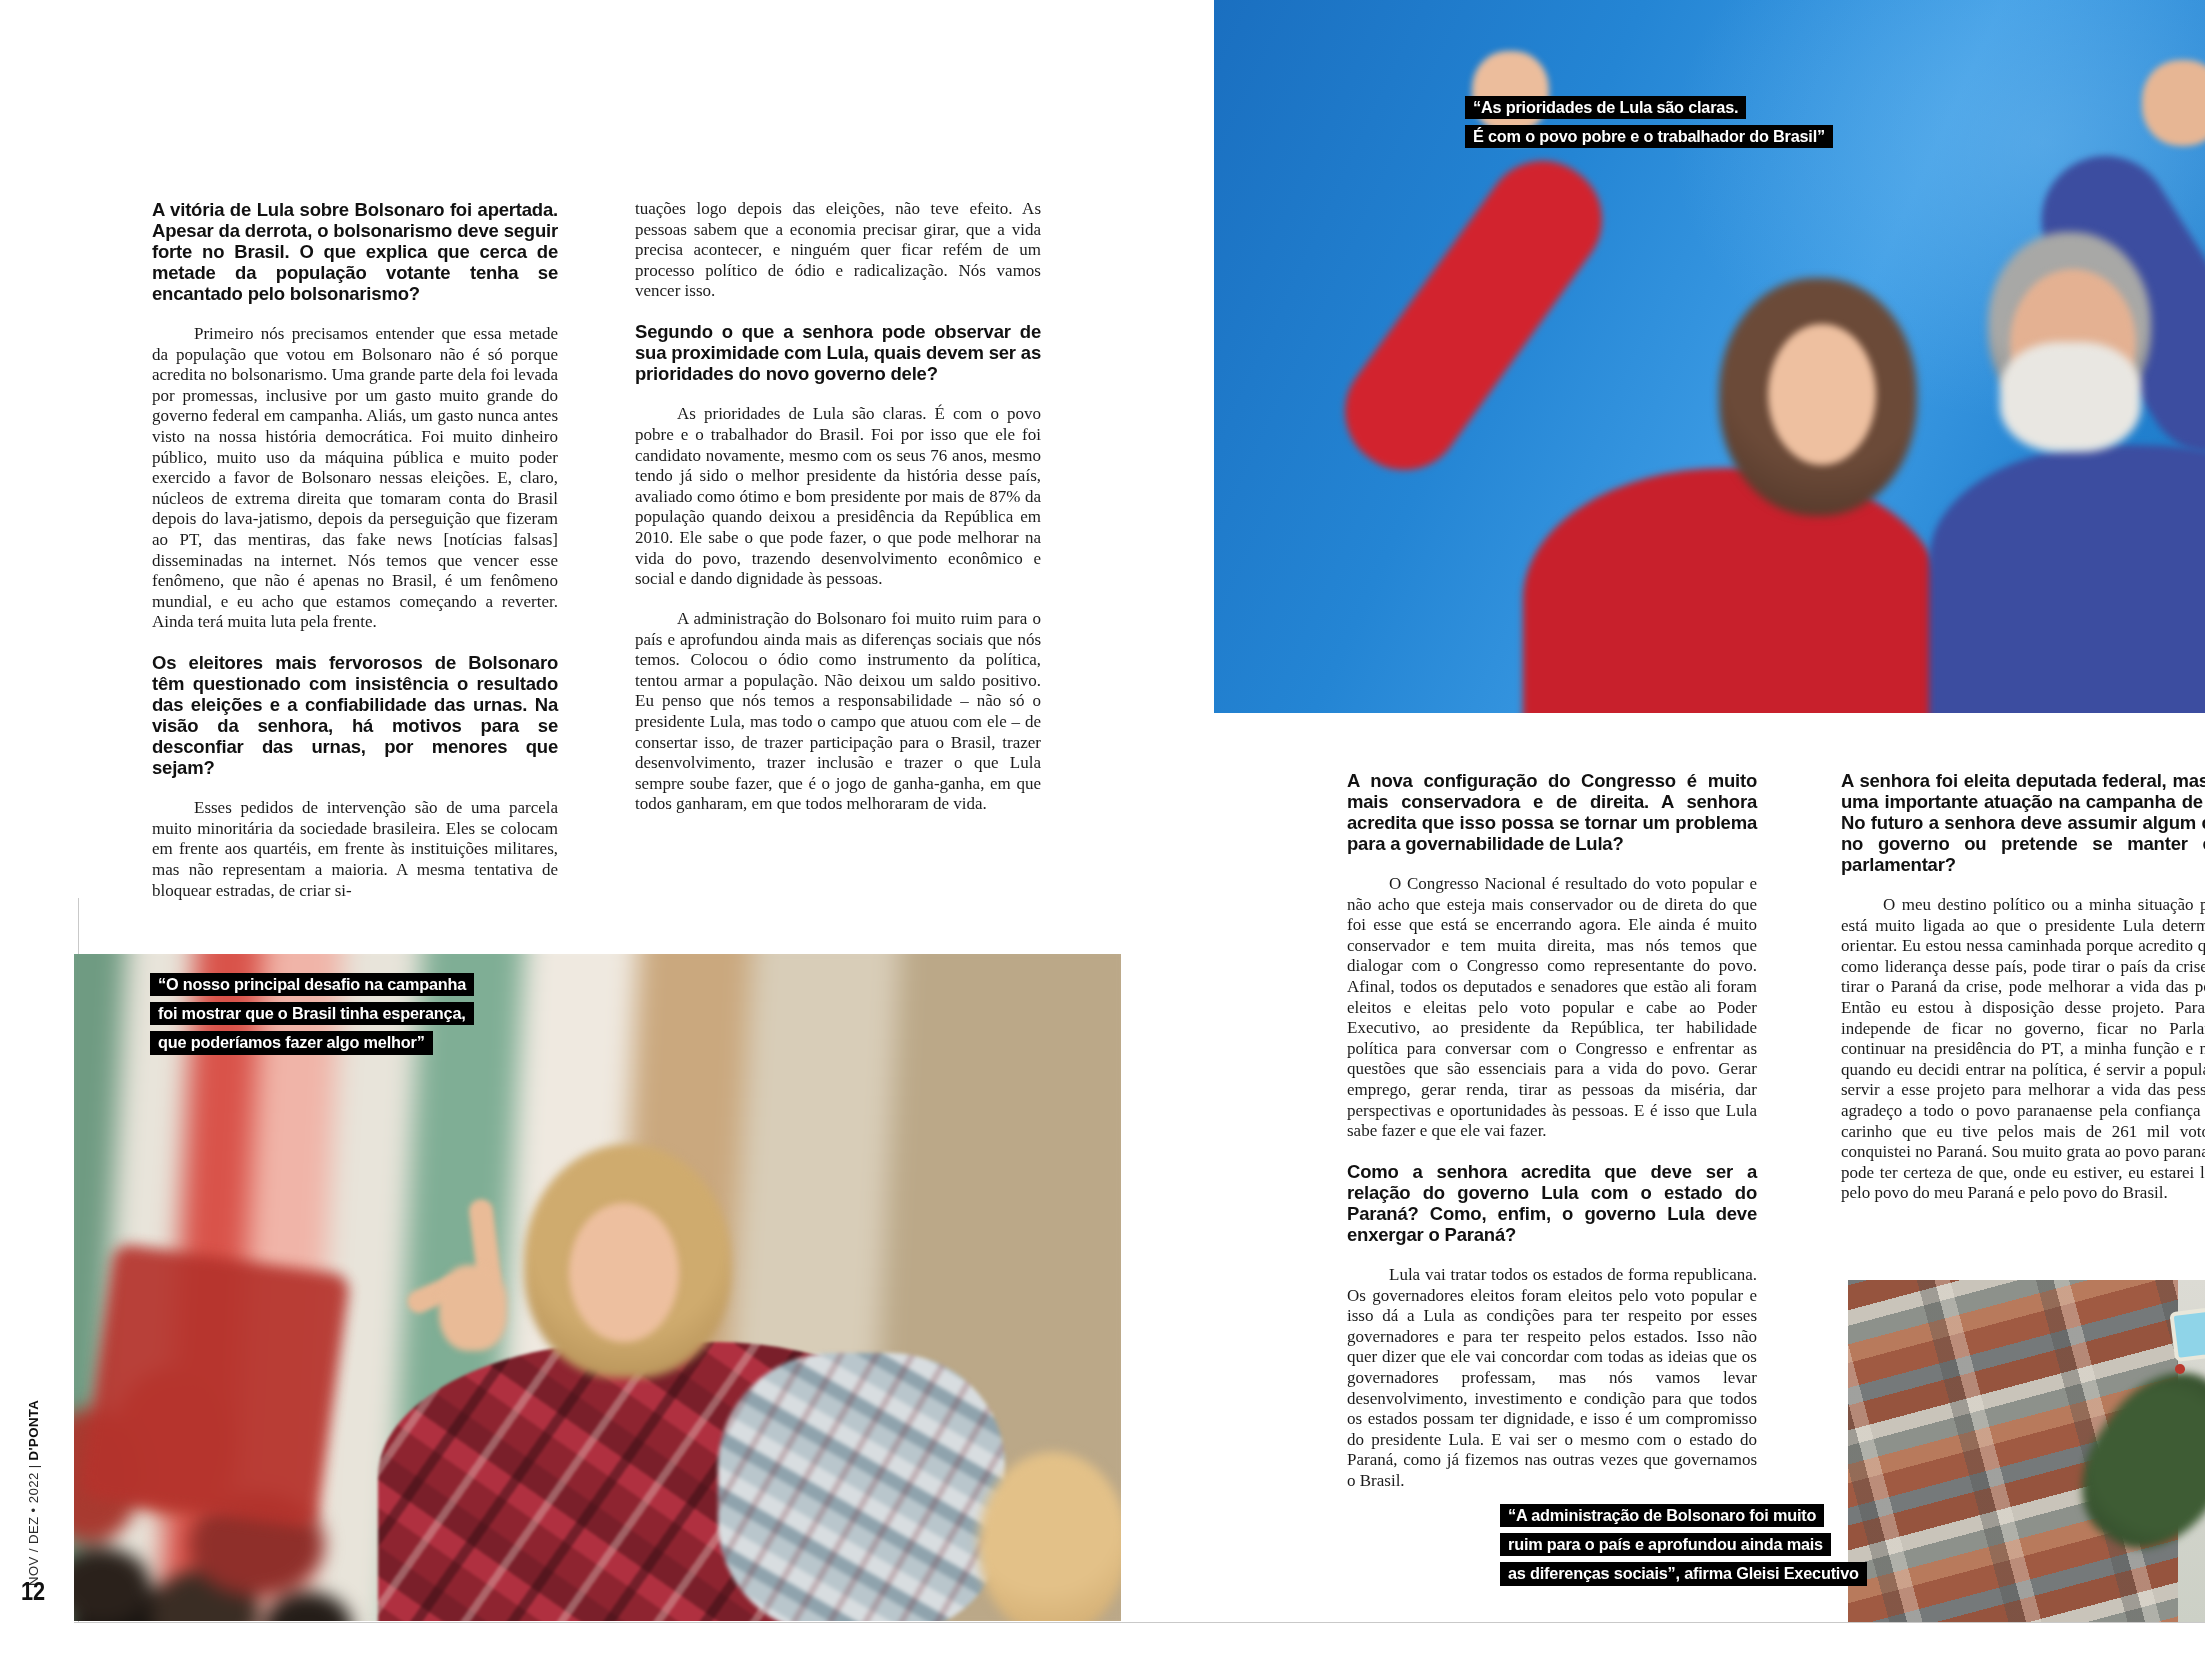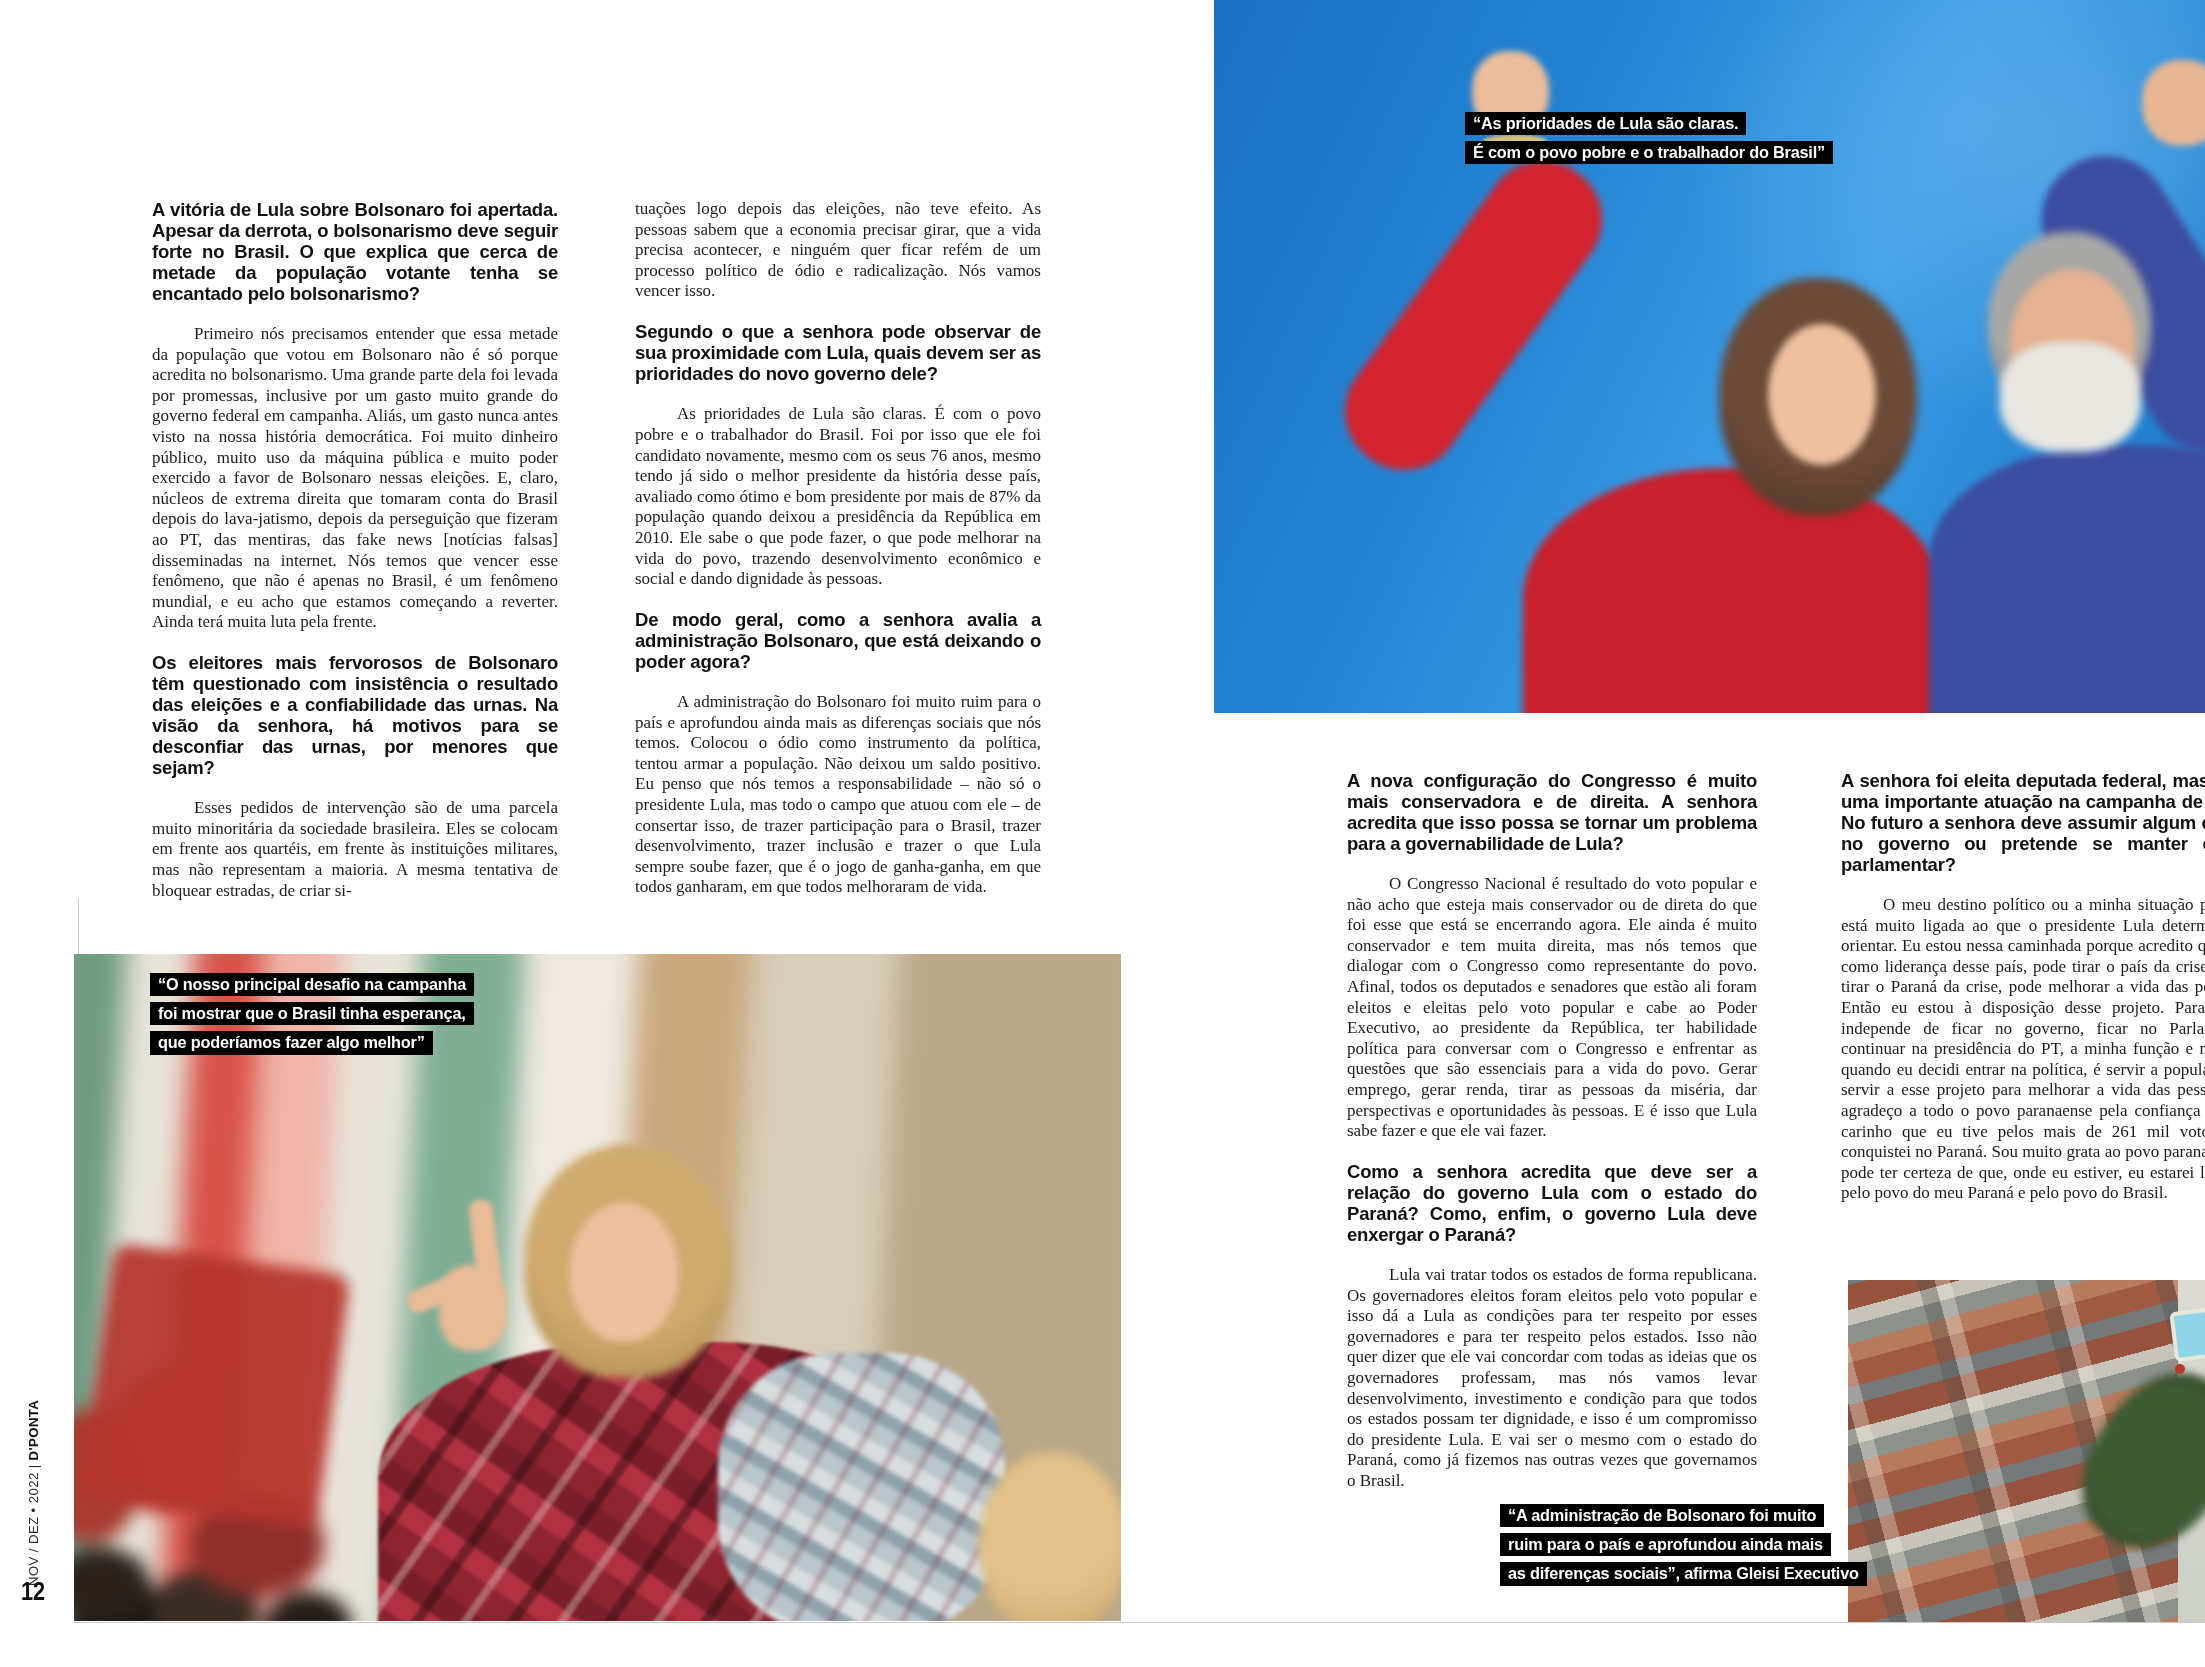--- a/index.html
+++ b/index.html
@@ -105,21 +105,20 @@
     <div class="q">A vitória de Lula sobre Bolsonaro foi apertada. Apesar da derrota, o bolsonarismo deve seguir forte no Brasil. O que explica que cerca de metade da população votante tenha se encantado pelo bolsonarismo?</div>
     <div class="a indent">Primeiro nós precisamos entender que essa metade da população que votou em Bolsonaro não é só porque acredita no bolsonarismo. Uma grande parte dela foi levada por promessas, inclusive por um gasto muito grande do governo federal em campanha. Aliás, um gasto nunca antes visto na nossa história democrática. Foi muito dinheiro público, muito uso da máquina pública e muito poder exercido a favor de Bolsonaro nessas eleições. E, claro, núcleos de extrema direita que tomaram conta do Brasil depois do lava-jatismo, depois da perseguição que fizeram ao PT, das mentiras, das fake news [notícias falsas] disseminadas na internet. Nós temos que vencer esse fenômeno, que não é apenas no Brasil, é um fenômeno mundial, e eu acho que estamos começando a reverter. Ainda terá muita luta pela frente.</div>
     <div class="q">Os eleitores mais fervorosos de Bolsonaro têm questionado com insistência o resultado das eleições e a confiabilidade das urnas. Na visão da senhora, há motivos para se desconfiar das urnas, por menores que sejam?</div>
     <div class="a indent">Esses pedidos de intervenção são de uma parcela muito minoritária da sociedade brasileira. Eles se colocam em frente aos quartéis, em frente às instituições militares, mas não representam a maioria. A mesma tentativa de bloquear estradas, de criar si-</div>
   </div>
 
   <div class="col" style="left:635px;top:199px;width:406px;">
     <div class="a">tuações logo depois das eleições, não teve efeito. As pessoas sabem que a economia precisar girar, que a vida precisa acontecer, e ninguém quer ficar refém de um processo político de ódio e radicalização. Nós vamos vencer isso.</div>
     <div class="q">Segundo o que a senhora pode observar de sua proximidade com Lula, quais devem ser as prioridades do novo governo dele?</div>
     <div class="a indent">As prioridades de Lula são claras. É com o povo pobre e o trabalhador do Brasil. Foi por isso que ele foi candidato novamente, mesmo com os seus 76 anos, mesmo tendo já sido o melhor presidente da história desse país, avaliado como ótimo e bom presidente por mais de 87% da população quando deixou a presidência da República em 2010. Ele sabe o que pode fazer, o que pode melhorar na vida do povo, trazendo desenvolvimento econômico e social e dando dignidade às pessoas.</div>
-    <div class="q">De modo geral, como a senhora avalia a administração Bolsonaro, que está deixando o poder agora?</div>
     <div class="a indent">A administração do Bolsonaro foi muito ruim para o país e aprofundou ainda mais as diferenças sociais que nós temos. Colocou o ódio como instrumento da política, tentou armar a população. Não deixou um saldo positivo. Eu penso que nós temos a responsabilidade – não só o presidente Lula, mas todo o campo que atuou com ele – de consertar isso, de trazer participação para o Brasil, trazer desenvolvimento, trazer inclusão e trazer o que Lula sempre soube fazer, que é o jogo de ganha-ganha, em que todos ganharam, em que todos melhoraram de vida.</div>
   </div>
 
   <div class="col" style="left:1347px;top:770px;width:410px;">
     <div class="q">A nova configuração do Congresso é muito mais conservadora e de direita. A senhora acredita que isso possa se tornar um problema para a governabilidade de Lula?</div>
     <div class="a indent">O Congresso Nacional é resultado do voto popular e não acho que esteja mais conservador ou de direta do que foi esse que está se encerrando agora. Ele ainda é muito conservador e tem muita direita, mas nós temos que dialogar com o Congresso como representante do povo. Afinal, todos os deputados e senadores que estão ali foram eleitos e eleitas pelo voto popular e cabe ao Poder Executivo, ao presidente da República, ter habilidade política para conversar com o Congresso e enfrentar as questões que são essenciais para a vida do povo. Gerar emprego, gerar renda, tirar as pessoas da miséria, dar perspectivas e oportunidades às pessoas. E é isso que Lula sabe fazer e que ele vai fazer.</div>
     <div class="q">Como a senhora acredita que deve ser a relação do governo Lula com o estado do Paraná? Como, enfim, o governo Lula deve enxergar o Paraná?</div>
     <div class="a indent">Lula vai tratar todos os estados de forma republicana. Os governadores eleitos foram eleitos pelo voto popular e isso dá a Lula as condições para ter respeito por esses governadores e para ter respeito pelos estados. Isso não quer dizer que ele vai concordar com todas as ideias que os governadores professam, mas nós vamos levar desenvolvimento, investimento e condição para que todos os estados possam ter dignidade, e isso é um compromisso do presidente Lula. E vai ser o mesmo com o estado do Paraná, como já fizemos nas outras vezes que governamos o Brasil.</div>
   </div>
 
@@ -167,21 +166,21 @@
     <div class="layer" id="p3-umb1"></div>
 
   </div>
 
   <div class="quote" style="left:150px;top:973px;">
     <span class="ql">“O nosso principal desafio na campanha</span><br>
     <span class="ql">foi mostrar que o Brasil tinha esperança,</span><br>
     <span class="ql">que poderíamos fazer algo melhor”</span>
   </div>
 
-  <div class="quote" style="left:1465px;top:112px;">
+  <div class="quote" style="left:1465px;top:96px;">
     <span class="ql">“As prioridades de Lula são claras.</span><br>
     <span class="ql">É com o povo pobre e o trabalhador do Brasil”</span>
   </div>
 
   <div class="quote right" style="left:1500px;top:1504px;width:357px;">
     <span class="ql">“A administração de Bolsonaro foi muito</span><br>
     <span class="ql">ruim para o país e aprofundou ainda mais</span><br>
     <span class="ql">as diferenças sociais”, afirma Gleisi Executivo</span>
   </div>
 

